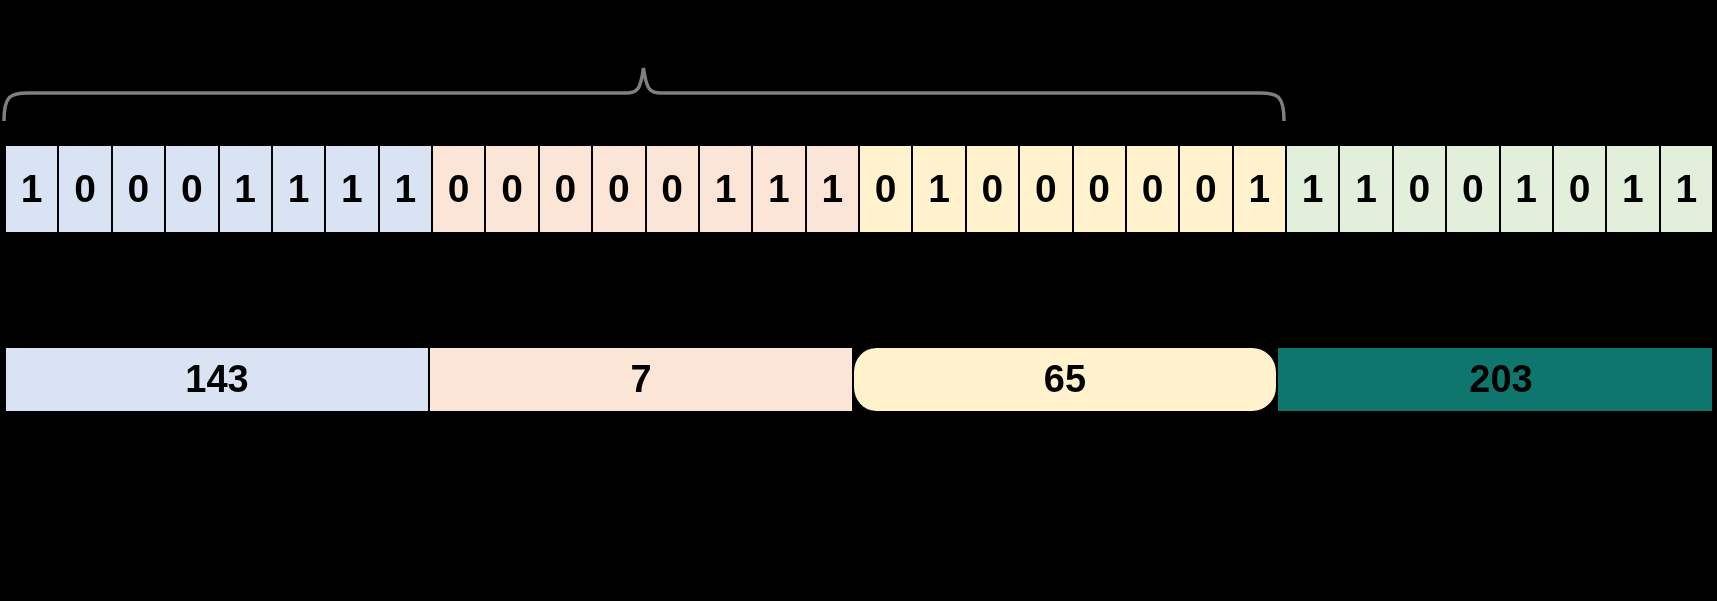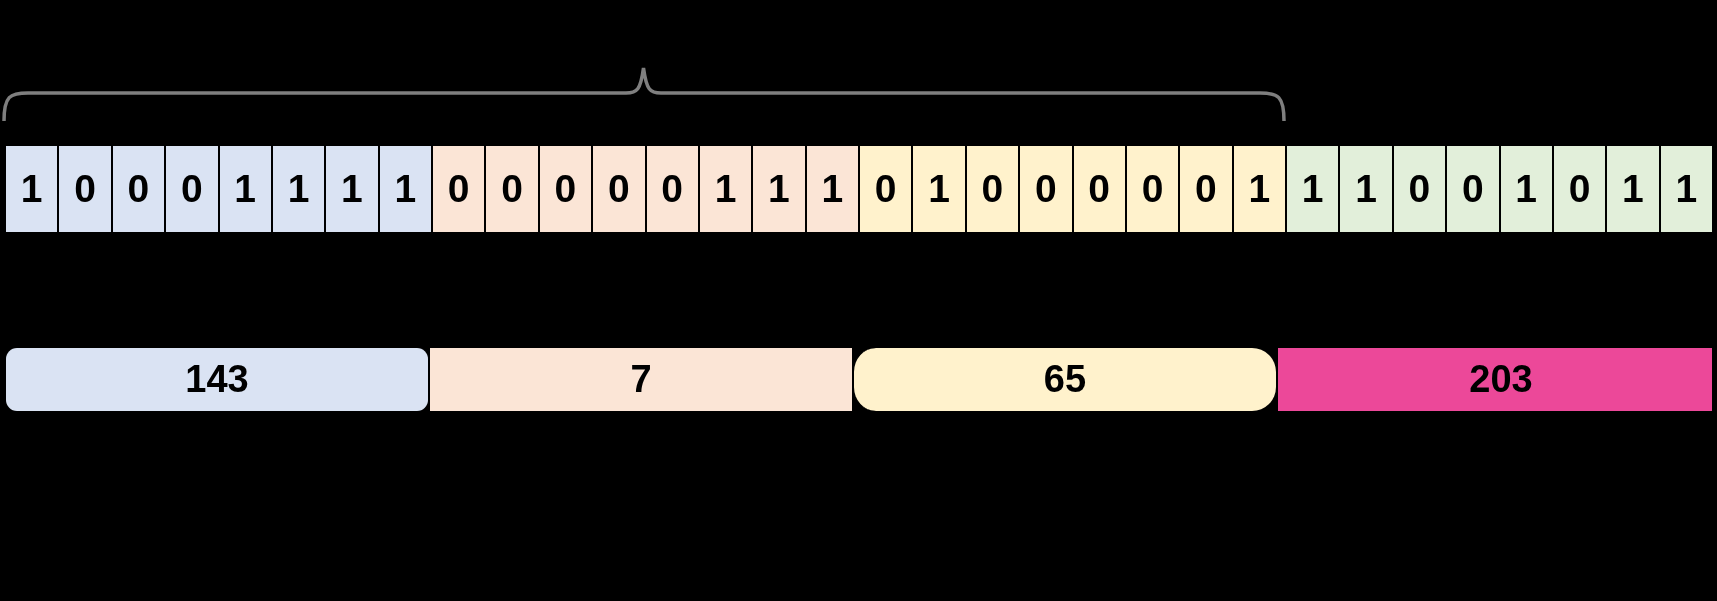--- a/index.html
+++ b/index.html
@@ -124,19 +124,19 @@
       <div class="bit-cell">0</div>
       <div class="bit-cell">0</div>
       <div class="bit-cell">1</div>
       <div class="bit-cell">0</div>
       <div class="bit-cell">1</div>
       <div class="bit-cell">1</div>
     </div>
   </div>
 
   <div class="dec-row">
-    <div class="dec-box" style="background: rgb(218, 227, 243); border-radius: 11px;">143</div>
+    <div class="dec-box" style="background: rgb(218, 227, 243);">143</div>
     <div class="dec-box" style="background: rgb(251, 229, 214);">7</div>
     <div class="dec-box" style="background: rgb(255, 242, 204); border-radius: 24px;">65</div>
-    <div class="dec-box" style="background: #ec4899; padding-left: 12px;">203</div>
+    <div class="dec-box" style="background: #0f766e; padding-left: 12px;">203</div>
   </div>
 
 </div>
 
 </body></html>

